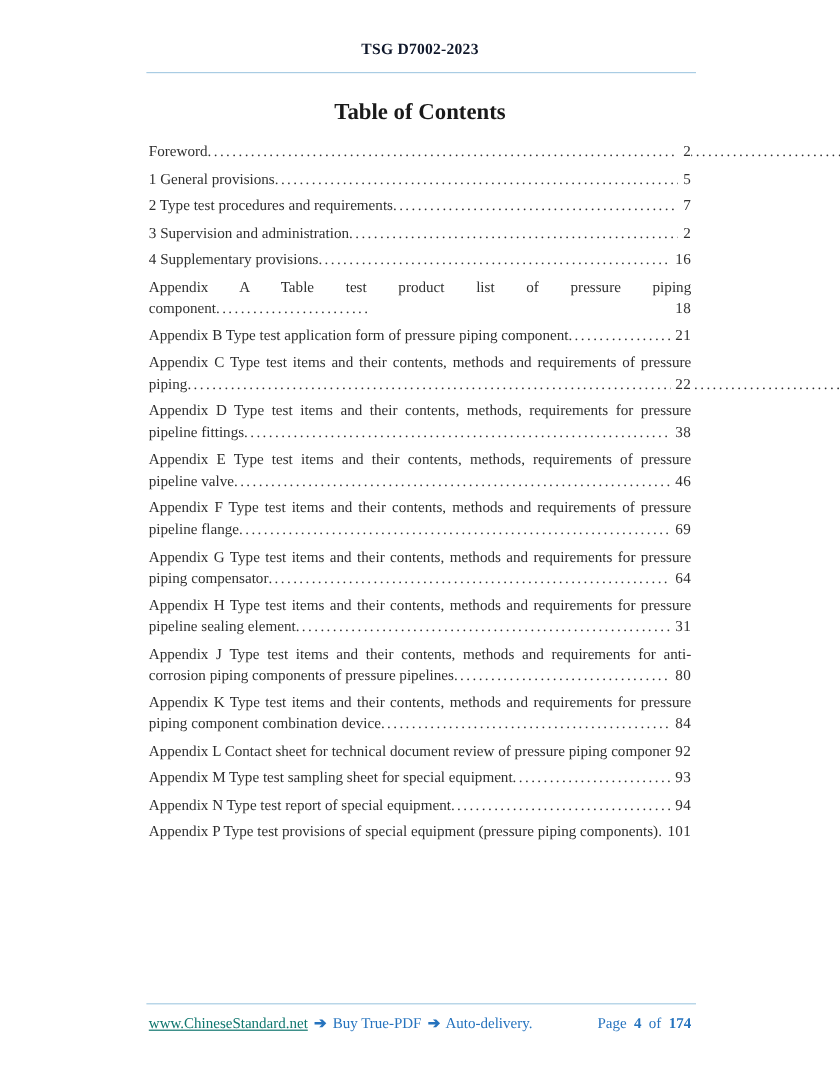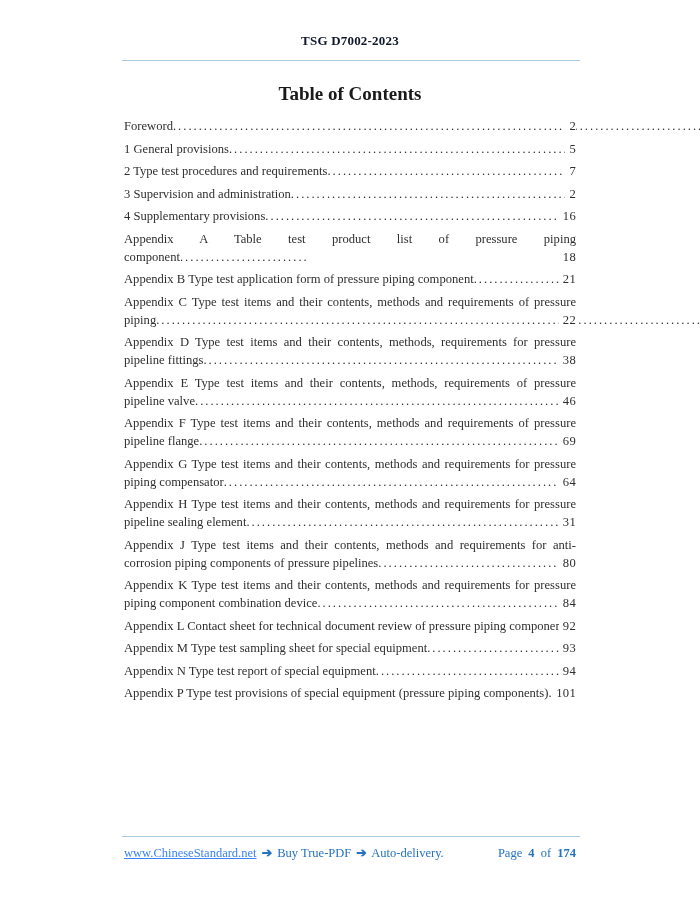--- a/index.html
+++ b/index.html
@@ -69,21 +69,21 @@
     top: 845px; left: 124px;
     width: 452px;
     display: flex;
     justify-content: space-between;
     align-items: baseline;
     color: #2573BE;
     font-size: 12.5px;
   }
   .footer-left { white-space: nowrap; }
   .footer-link {
-    color: #3b82f6;
+    color: #0f766e;
     text-decoration: underline;
     cursor: pointer;
   }
   .arrow { font-weight: bold; padding: 0 2px; }
   .footer-page { white-space: nowrap; word-spacing: 3px; }
   .footer-page strong { font-weight: bold; }
 </style>
 </head>
 <body>
 

